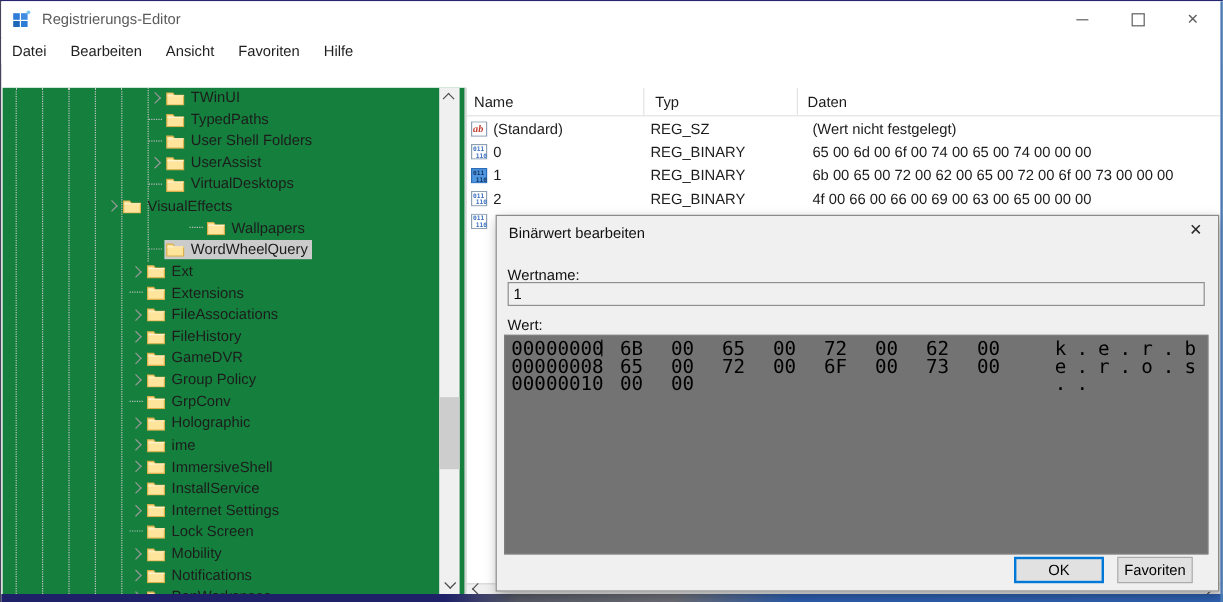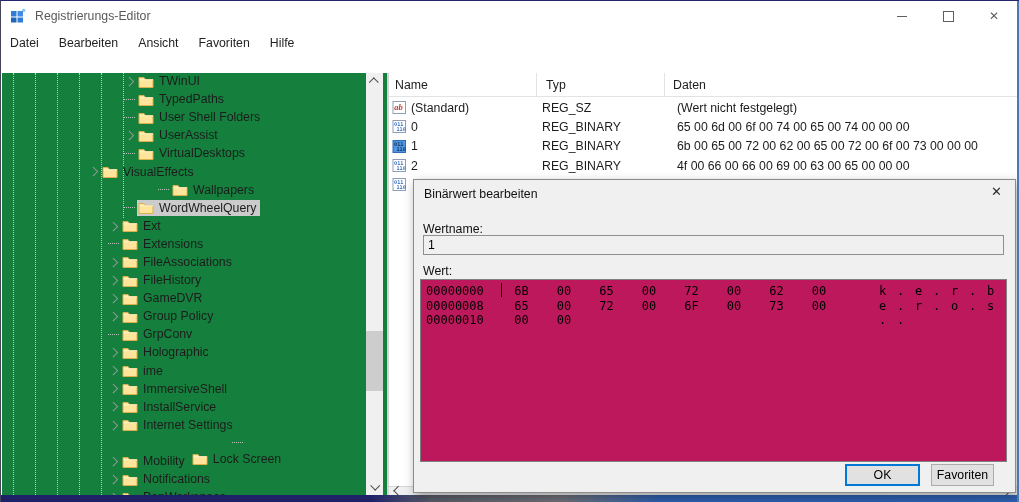--- a/index.html
+++ b/index.html
@@ -64,22 +64,22 @@
   .hs-right{position:absolute;right:8px;top:1px;}
   
   .dialog{position:absolute;left:412px;top:178px;width:601px;height:312px;background:#f0f0f0;
           border:1px solid #8b8b8b;box-shadow:2px 4px 10px rgba(0,0,0,.35);z-index:10;font-size:12.3px;}
   .dlg-title{position:absolute;left:10px;top:7px;color:#101010;}
   .dlg-close{position:absolute;top:5px;right:13px;font-size:13px;color:#2b2b2b;line-height:1;}
   .lbl{position:absolute;left:9px;color:#101010;}
   .lbl-name{top:42px}.lbl-wert{top:84px}
   .name-box{position:absolute;left:9px;right:11px;top:55px;height:18px;background:#f0f0f0;
             border:1px solid #8f8f8f;line-height:18px;padding-left:4px;color:#000;}
-  .hex-box{position:absolute;left:6px;top:99px;width:585px;height:177px;background:#be185d;border:1px solid #7f7f7f;
-           font-family:"DejaVu Sans Mono",monospace;font-size:12px;color:#000;overflow:hidden;padding-top:4px;}
+  .hex-box{position:absolute;left:6px;top:99px;width:585px;height:177px;background:#737373;border:1px solid #7f7f7f;
+           font-family:"DejaVu Sans Mono",monospace;font-size:16px;color:#000;overflow:hidden;padding-top:4px;}
   .hex-row{position:relative;height:14.6px;line-height:14.6px;white-space:nowrap;}
   .offset{display:inline-block;width:81px;padding-left:5px;}
   .byte{display:inline-block;width:42.5px;}
   .ascii{position:absolute;left:458px;top:0;}
   .ach{display:inline-block;width:18px;}
   .caret{position:absolute;left:80px;top:3px;width:1px;height:14px;background:#000;}
   .btn{position:absolute;top:284px;height:22px;display:flex;align-items:center;justify-content:center;
        font-size:12.3px;color:#000;background:#e1e1e1;box-sizing:border-box;font-family:"Liberation Sans",sans-serif;}
   .btn-ok{left:431px;width:75px;border:2px solid #0078d7;text-align:right;}
   .btn-cancel{left:517px;width:63px;border:1px solid #acacac;}
@@ -389,21 +389,21 @@
 
     </span>
     <span class="hl">
       <svg class="folder" width="16" height="13" viewBox="0 0 16 13">
         <path d="M1 2.5 h5 l1.5 2 h7.5 v8 H1 z" fill="#ffe49c" stroke="#dcaf4a" stroke-width="1"></path>
         <path d="M1.5 4.8 h13.5" stroke="#fff3cd" stroke-width="1"></path>
       </svg>
       <span class="tree-label">Internet Settings</span>
     </span>
   </div>
-          <div class="tree-row" style="padding-left: 104px; flex-direction: column;">
+          <div class="tree-row" style="padding-left: 104px;">
     <span class="chevslot">
 
       <span class="stub" style="display: block;"></span>
     </span>
     <span class="hl">
       <svg class="folder" width="16" height="13" viewBox="0 0 16 13">
         <path d="M1 2.5 h5 l1.5 2 h7.5 v8 H1 z" fill="#ffe49c" stroke="#dcaf4a" stroke-width="1"></path>
         <path d="M1.5 4.8 h13.5" stroke="#fff3cd" stroke-width="1"></path>
       </svg>
       <span class="tree-label">Lock Screen</span>

